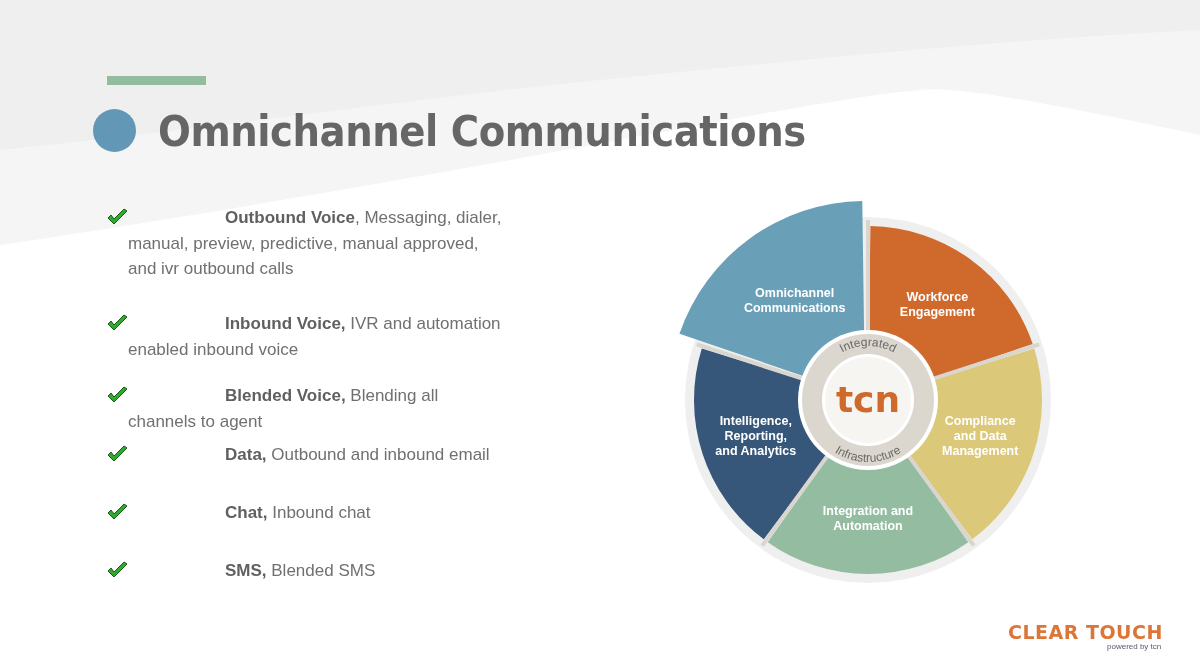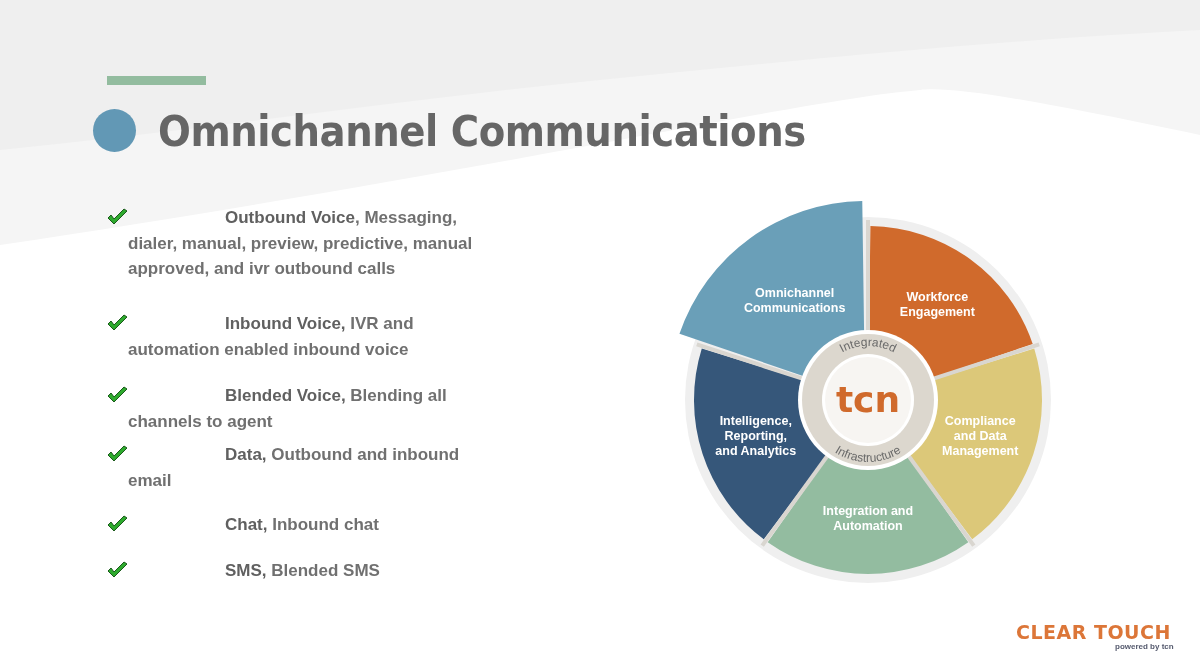--- a/index.html
+++ b/index.html
@@ -13,27 +13,27 @@
   .title-dot { position: absolute; left: 93px; top: 109px; width: 43px; height: 43px; border-radius: 50%; background: #6298b5; }
   .title {
     position: absolute; left: 158px; top: 107px; margin: 0;
     font-size: 42px; font-weight: bold; color: #666666; letter-spacing: -0.5px;
     font-family: "DejaVu Sans", sans-serif; transform: scaleX(0.92); transform-origin: left center;
     white-space: nowrap;
   }
   .bullets { position: absolute; left: 105px; top: 205px; width: 400px; }
   .bullet { position: absolute; left: 0; width: 400px; font-size: 17px; line-height: 25.5px; color: #707070; }
   .check { position: absolute; left: 0; top: 2px; width: 26px; height: 22px; }
-  .bullet-text { padding-left: 23px; font-weight: bold; }
+  .bullet-text { padding-left: 23px; }
   .bullet-text .lead { display: inline-block; width: 97px; }
   .bullet-text b { color: #606060; }
   .wheel { position: absolute; left: 660px; top: 195px; width: 420px; height: 410px; }
-  .logo { position: absolute; left: 1008px; top: 621px; width: 160px; margin-left: 8px; }
+  .logo { position: absolute; left: 1008px; top: 621px; width: 160px; }
   .logo-main { font-size: 19px; font-weight: bold; color: #dc7638; letter-spacing: 0.5px; font-family: "DejaVu Sans", sans-serif; white-space: nowrap; }
-  .logo-sub { position: absolute; left: 99px; top: 21px; font-size: 8px; color: #555a6e; white-space: nowrap; font-weight: bold; }
+  .logo-sub { position: absolute; left: 99px; top: 21px; font-size: 8px; color: #555a6e; white-space: nowrap; }
 </style>
 </head>
 <body>
 
 <svg class="bg" viewBox="0 0 1200 670">
   <defs>
     <linearGradient id="bgg" x1="0" y1="0" x2="1" y2="0.3">
       <stop offset="0" stop-color="#eeeeee"></stop>
       <stop offset="1" stop-color="#f4f4f4"></stop>
     </linearGradient>
@@ -64,21 +64,21 @@
         <path d="M3,11 L9,17 L22,4 L19,2 L9,12 L6,8 Z" fill="#2eaa2e" stroke="#1a5a1a" stroke-width="1"></path>
       </svg>
     <div class="bullet-text"><span class="lead"></span><b>Blended Voice,</b><span> Blending all channels to agent</span></div>
   </div>
   <div class="bullet" style="top:237px">
     <svg class="check" viewBox="0 0 26 22">
         <path d="M3,11 L9,17 L22,4 L19,2 L9,12 L6,8 Z" fill="#2eaa2e" stroke="#1a5a1a" stroke-width="1"></path>
       </svg>
     <div class="bullet-text"><span class="lead"></span><b>Data,</b><span> Outbound and inbound email</span></div>
   </div>
-  <div class="bullet" style="top:307px">
+  <div class="bullet" style="top:295px">
     <svg class="check" viewBox="0 0 26 22">
         <path d="M3,11 L9,17 L22,4 L19,2 L9,12 L6,8 Z" fill="#2eaa2e" stroke="#1a5a1a" stroke-width="1"></path>
       </svg>
     <div class="bullet-text"><span class="lead"></span><b>Chat,</b><span> Inbound chat</span></div>
   </div>
   <div class="bullet" style="top:353px">
     <svg class="check" viewBox="0 0 26 22">
         <path d="M3,11 L9,17 L22,4 L19,2 L9,12 L6,8 Z" fill="#2eaa2e" stroke="#1a5a1a" stroke-width="1"></path>
       </svg>
     <div class="bullet-text"><span class="lead"></span><b>SMS,</b><span> Blended SMS</span></div>

